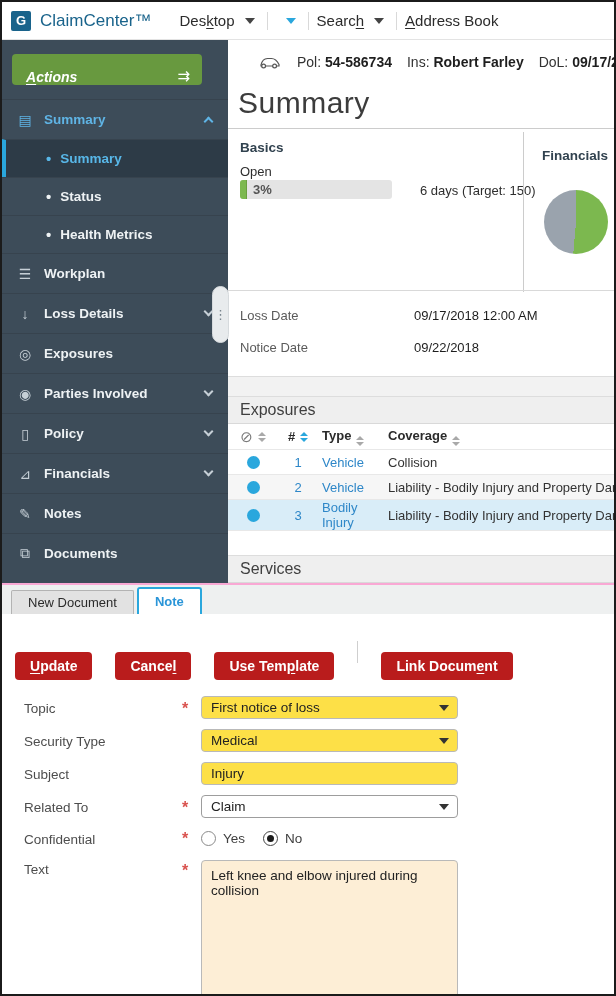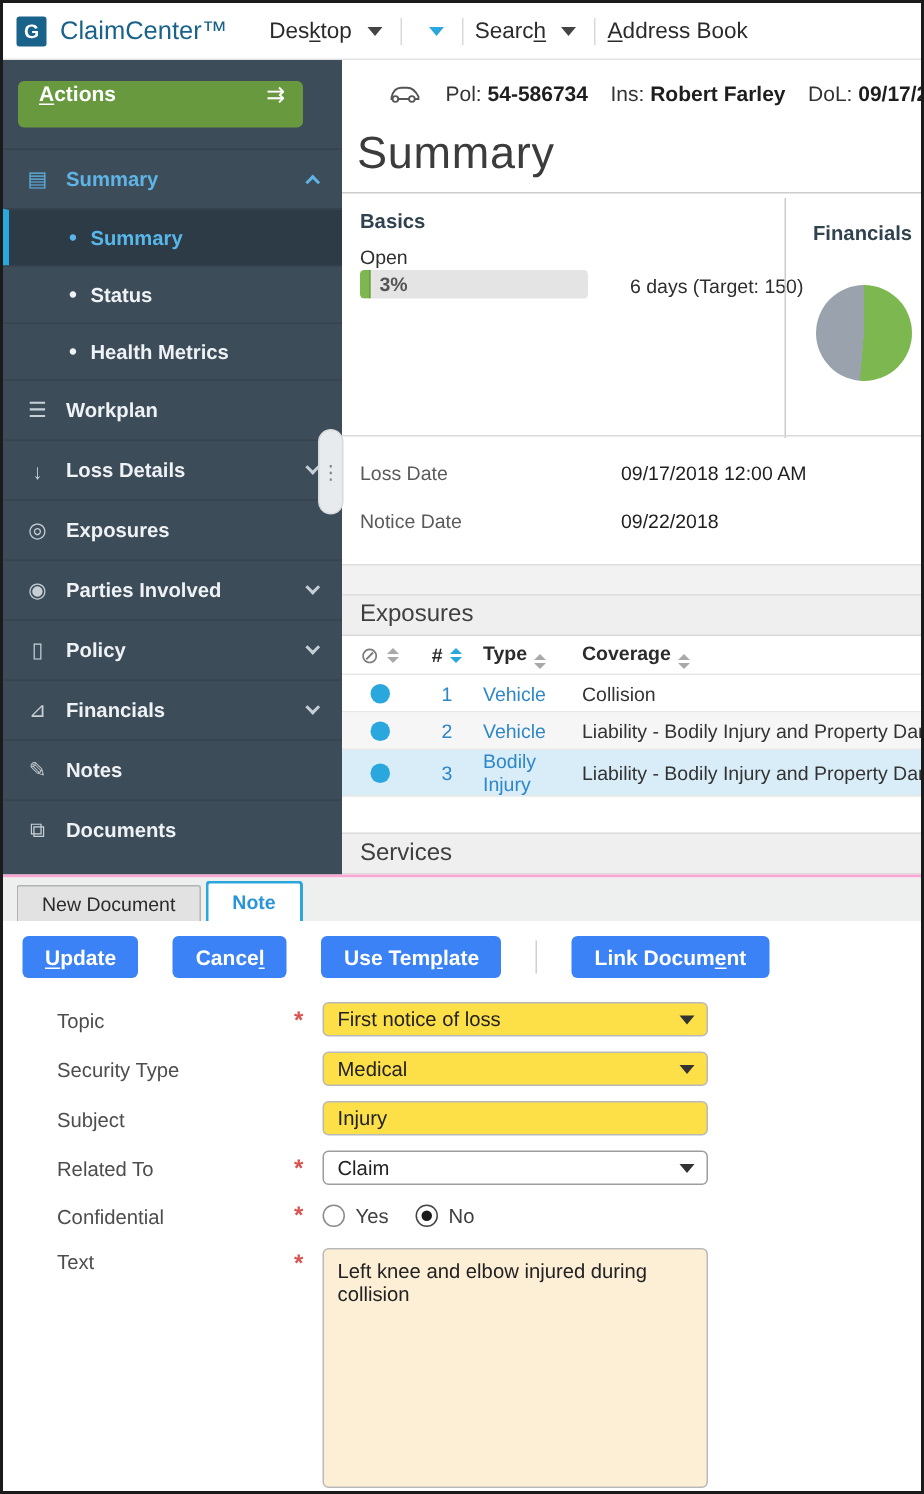--- a/index.html
+++ b/index.html
@@ -39,23 +39,24 @@
   .sp { display: inline-block; }
 
   
   .sidebar {
     position: absolute; top: 38px; left: 0; width: 226px; bottom: 0;
     background: #3d4c59; color: #eef2f4;
   }
   .actions-wrap { padding: 14px 26px 14px 10px; }
   .actions-btn {
     height: 31px; background: #68993f; border-radius: 4px;
-    display: flex; align-items: flex-start; justify-content: space-between;
+    display: flex; align-items: flex-end; justify-content: space-between;
     padding: 0 12px 0 14px; color: #fff; font-weight: bold; font-size: 14px;
     cursor: pointer;
+    font-style: italic;
   }
   .actions-btn .ico { font-size: 15px; font-weight: normal; }
   .nav-item {
     height: 40px; display: flex; align-items: center;
     border-top: 1px solid #37434e; font-size: 13.5px; font-weight: bold;
     cursor: pointer; position: relative;
   }
   .nav-item .nicon { width: 18px; margin-left: 14px; text-align: center; color: #c6cfd6; font-weight: normal; font-size: 14px; }
   .nav-item .nlabel { margin-left: 10px; }
   .nav-item.active-section { color: #5fb4e5; }
@@ -153,26 +154,26 @@
   .tab.inactive {
     height: 24px; background: #e2e2e2; border: 1px solid #b3b3b3; border-bottom: none;
     border-radius: 2px 2px 0 0; color: #2b2b2b;
   }
   .tab.active {
     height: 27px; background: #fff; border: 2px solid #2aa7dd; border-bottom: none;
     border-radius: 3px 3px 0 0; color: #2a95d8; font-weight: bold; margin-left: 3px;
   }
   .btn-row { display: flex; align-items: center; gap: 23px; margin: 10px 0 0 13px; }
   .gbtn {
-    background: #3b82f6; color: #fff; font-weight: bold; font-size: 14px;
-    padding: 6px 15px; border-radius: 4px; border: none; cursor: pointer; white-space: nowrap;
+    background: #b91c1c; color: #fff; font-weight: bold; font-size: 14px;
+    padding: 6px 15px; border-radius: 4px; border: none; cursor: pointer; white-space: nowrap; margin-top: 28px;
   }
   .btn-sep { width: 1px; height: 22px; background: #cfcfcf; }
   .form { margin-top: 16px; }
-  .frow { display: flex; align-items: center; margin-bottom: 10px; padding-left: 36px; }
+  .frow { display: flex; align-items: center; margin-bottom: 10px; padding-left: 22px; }
   .frow.top-align { align-items: flex-start; }
   .flabel { width: 158px; font-size: 13.5px; color: #4d4d4d; padding-top: 2px; }
   .fstar { width: 19px; color: #d9534f; font-size: 16px; font-weight: bold; padding-top: 2px; }
   .ffield { width: 257px; position: relative; }
   .select-box, .text-input {
     width: 257px; height: 23px; border: 1px solid #b9b9b9; border-radius: 4px;
     background: #fde047; font-size: 13.5px; color: #222; padding: 0 22px 0 9px;
     display: flex; align-items: center; font-family: inherit;
   }
   .select-box.white { background: #fff; border-color: #9d9d9d; }

